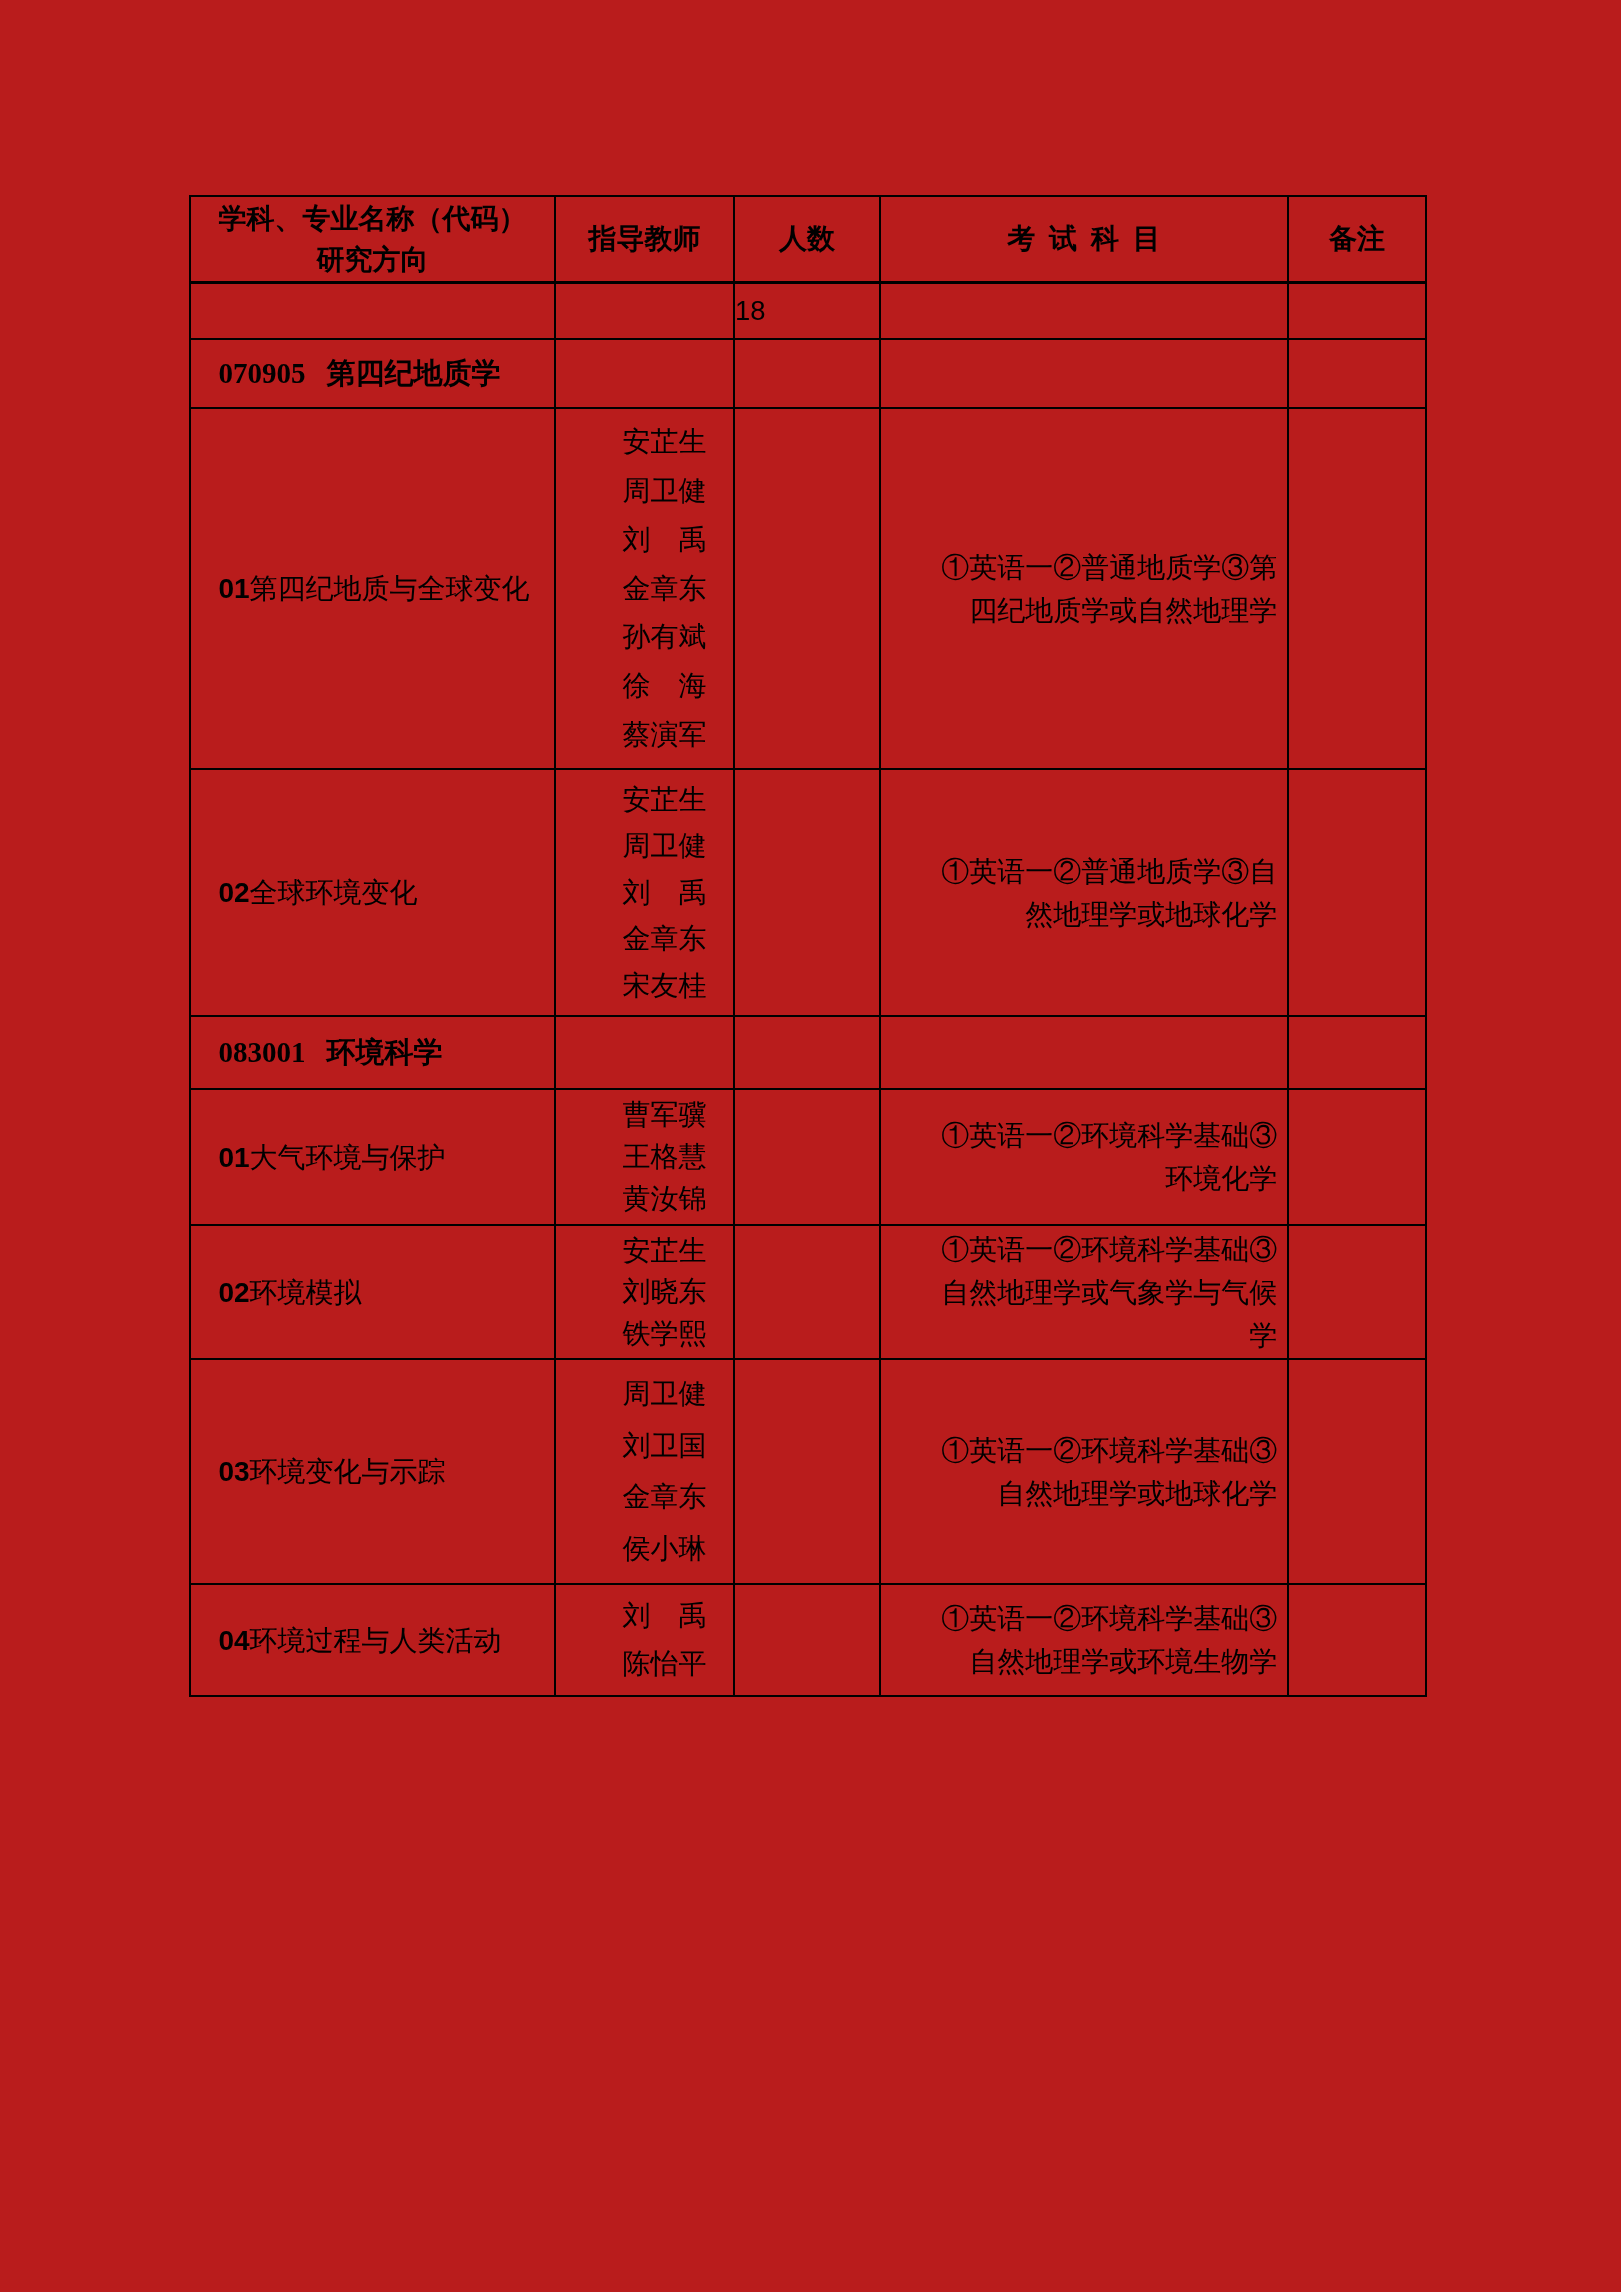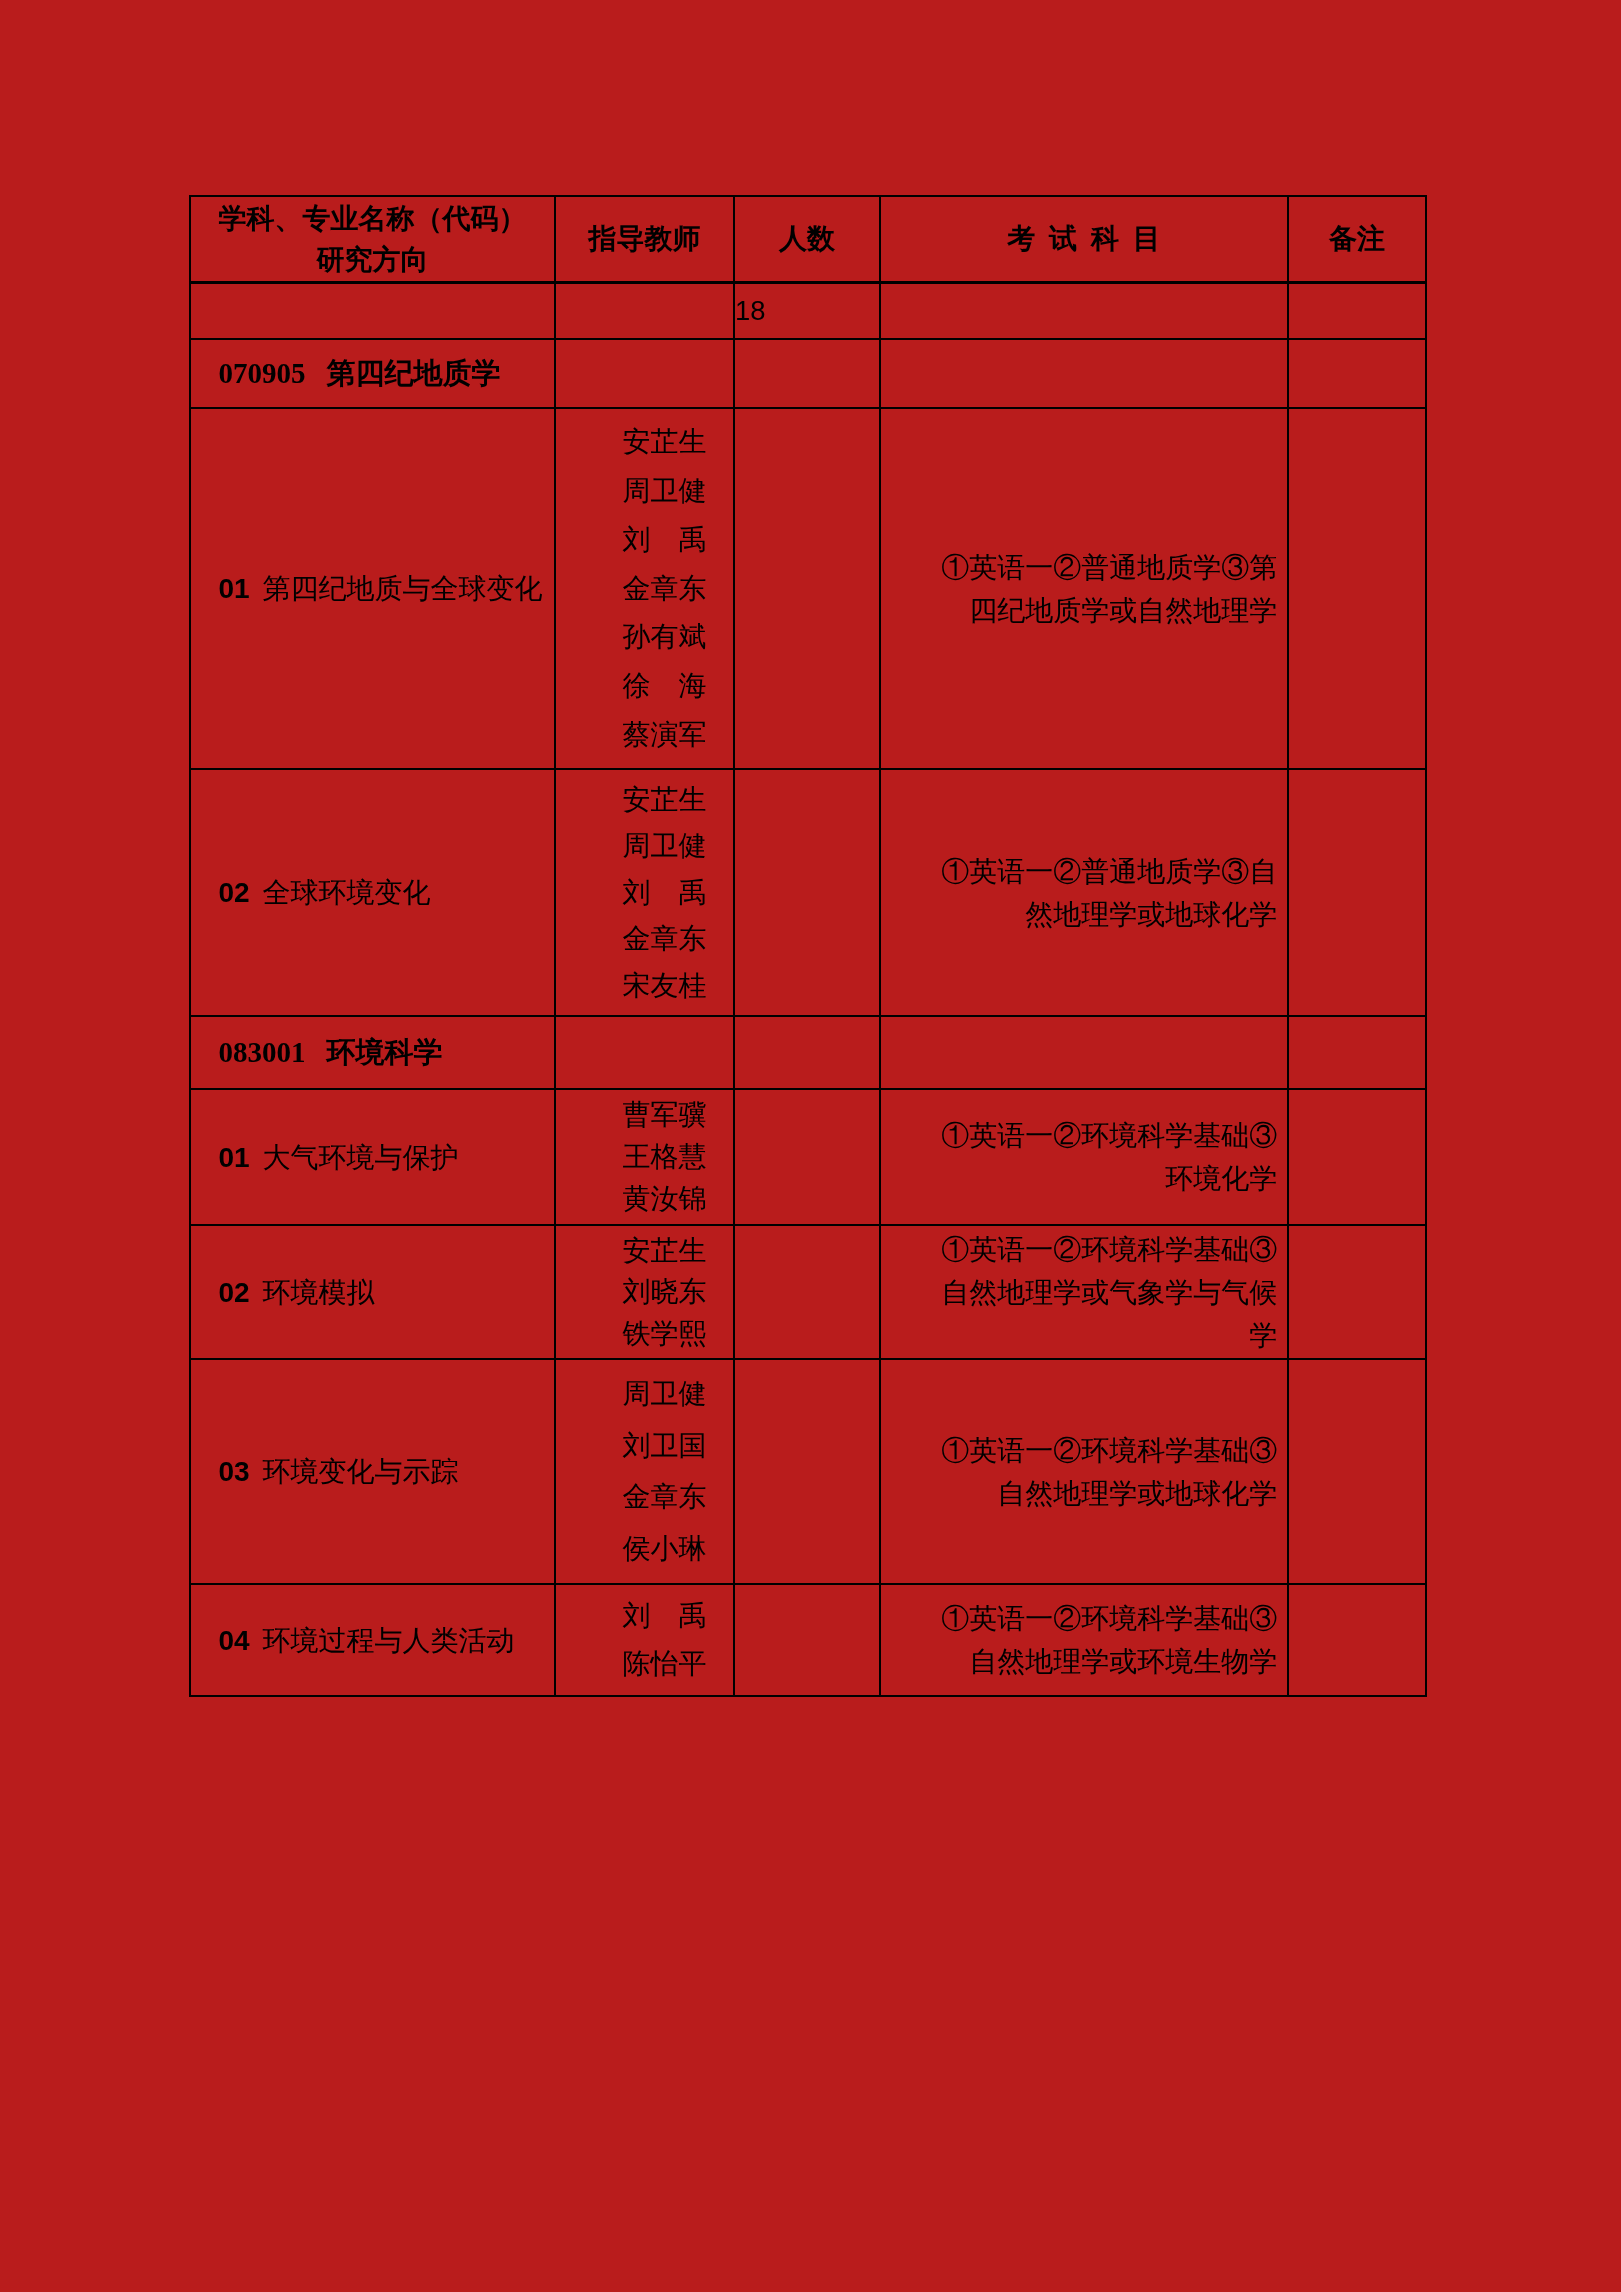--- a/index.html
+++ b/index.html
@@ -36,21 +36,21 @@
   }
   .exam-hdr{word-spacing:6.9px;}
   .quota{
     font-family:"Liberation Sans", sans-serif;
     font-size:27.4px;
     text-align:left;
   }
   .sec-cell{padding-left:27.4px;font-size:29px;font-weight:bold;}
   .sec-code{font-family:Liberation Serif, serif;margin-right:21px;}
   .dir-cell{padding-left:27.4px;padding-right:5.9px;font-size:28px;line-height:39px;}
-  .dir-num{font-family:"Liberation Sans", sans-serif;font-weight:bold;margin-right:13px;}
+  .dir-num{font-family:"Liberation Sans", sans-serif;font-weight:bold;margin-right:0;}
   .advisors{
     display:flex;flex-direction:column;
     justify-content:space-evenly;align-items:center;
     font-size:28px;
     padding-left:40px;
   }
   .av368{height:353px}.av252{height:241px}.av139{height:130px}
   .av137{height:128px}.av230{height:220px}.av114{height:106px}
   .exam{
     padding-left:21.6px;padding-right:9.8px;

